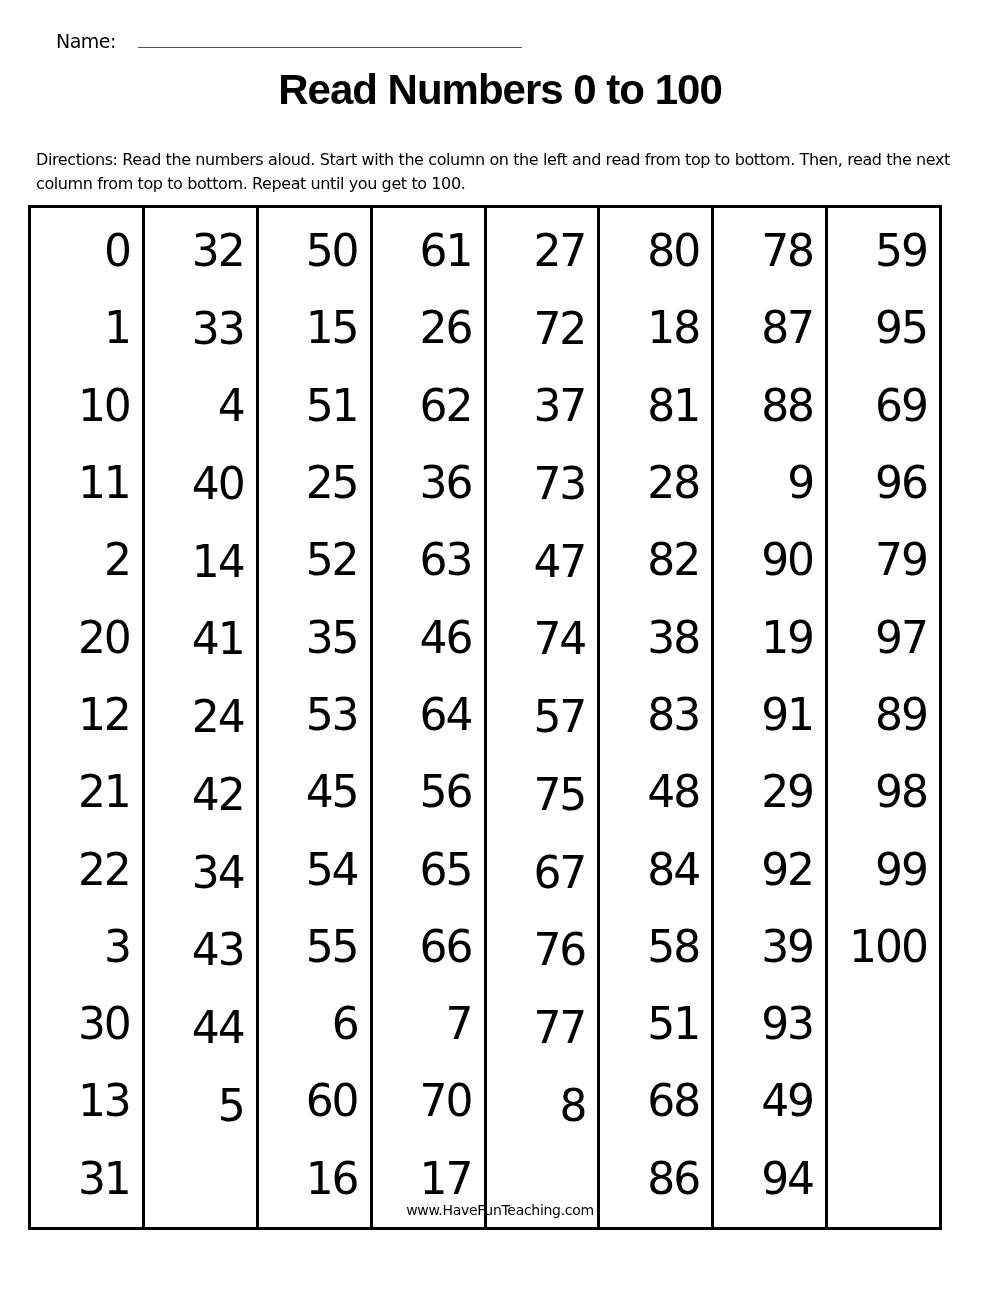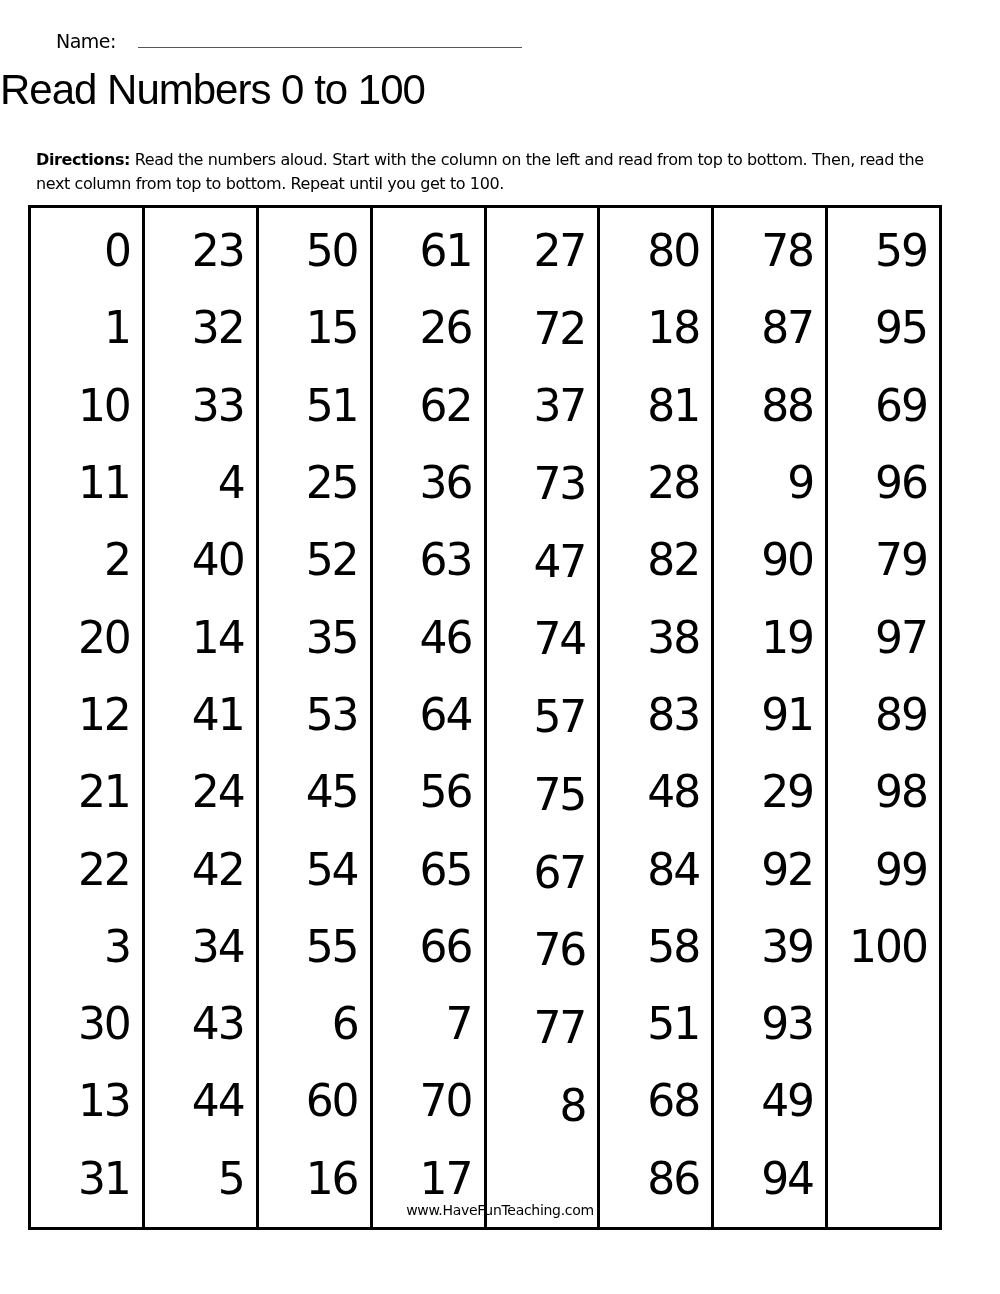--- a/index.html
+++ b/index.html
@@ -1,25 +1,25 @@
 <!DOCTYPE html>
 <html><head>
 <meta charset="utf-8">
 <style>
   html, body { margin: 0; padding: 0; background: #ffffff; }
   body { width: 1000px; height: 1294px; position: relative; overflow: hidden;
          font-family: "DejaVu Sans", sans-serif; color: #000; }
   .name-row { position: absolute; left: 36px; top: 30px; display: flex; align-items: flex-end; margin-left: 20px; }
   .name-label { font-size: 19px; letter-spacing: -0.5px; }
   .name-line { width: 384px; height: 0; border-bottom: 1.5px solid #555; margin-left: 22px; margin-bottom: 4px; }
-  .title { position: absolute; left: 0; width: 1000px; top: 66px; 
-           font-family: "Liberation Sans", sans-serif; font-weight: normal; font-size: 42px; letter-spacing: -1px; }
+  .title { position: absolute; left: 0; width: 1000px; top: 66px; text-align: center;
+           font-family: "Liberation Sans", sans-serif; font-weight: bold; font-size: 42px; letter-spacing: -1px; }
   .directions { position: absolute; left: 36px; top: 148px; width: 920px; font-size: 16px; line-height: 24px;
                 letter-spacing: -0.4px; }
-  .directions b { font-weight: bold; }
+  .directions b { font-weight: normal; }
   .grid { position: absolute; left: 28px; top: 205px; width: 914px; height: 1025px;
           border: 3px solid #000; box-sizing: border-box; display: flex; }
   .col { flex: 1; border-right: 3px solid #000; display: flex; flex-direction: column;
          padding-top: 14px; box-sizing: border-box; }
   .col:last-child { border-right: none; justify-content: space-between; }
   .cell { height: 77.7px; text-align: right; padding-right: 12px; font-size: 44px; line-height: 58px;
           font-family: "DejaVu Sans", sans-serif; font-weight: normal; letter-spacing: -2px; }
   .footer { position: absolute; left: 0; width: 1000px; top: 1202px; text-align: center;
             font-size: 14px; letter-spacing: -0.3px; }
 </style>
@@ -47,21 +47,20 @@
       <div class="cell">20</div>
       <div class="cell">12</div>
       <div class="cell">21</div>
       <div class="cell">22</div>
       <div class="cell">3</div>
       <div class="cell">30</div>
       <div class="cell">13</div>
       <div class="cell">31</div>
     </div>
   <div class="col">
-      <div class="cell">23</div>
       <div class="cell">32</div>
       <div class="cell">33</div>
       <div class="cell">4</div>
       <div class="cell">40</div>
       <div class="cell">14</div>
       <div class="cell">41</div>
       <div class="cell">24</div>
       <div class="cell">42</div>
       <div class="cell">34</div>
       <div class="cell">43</div>

